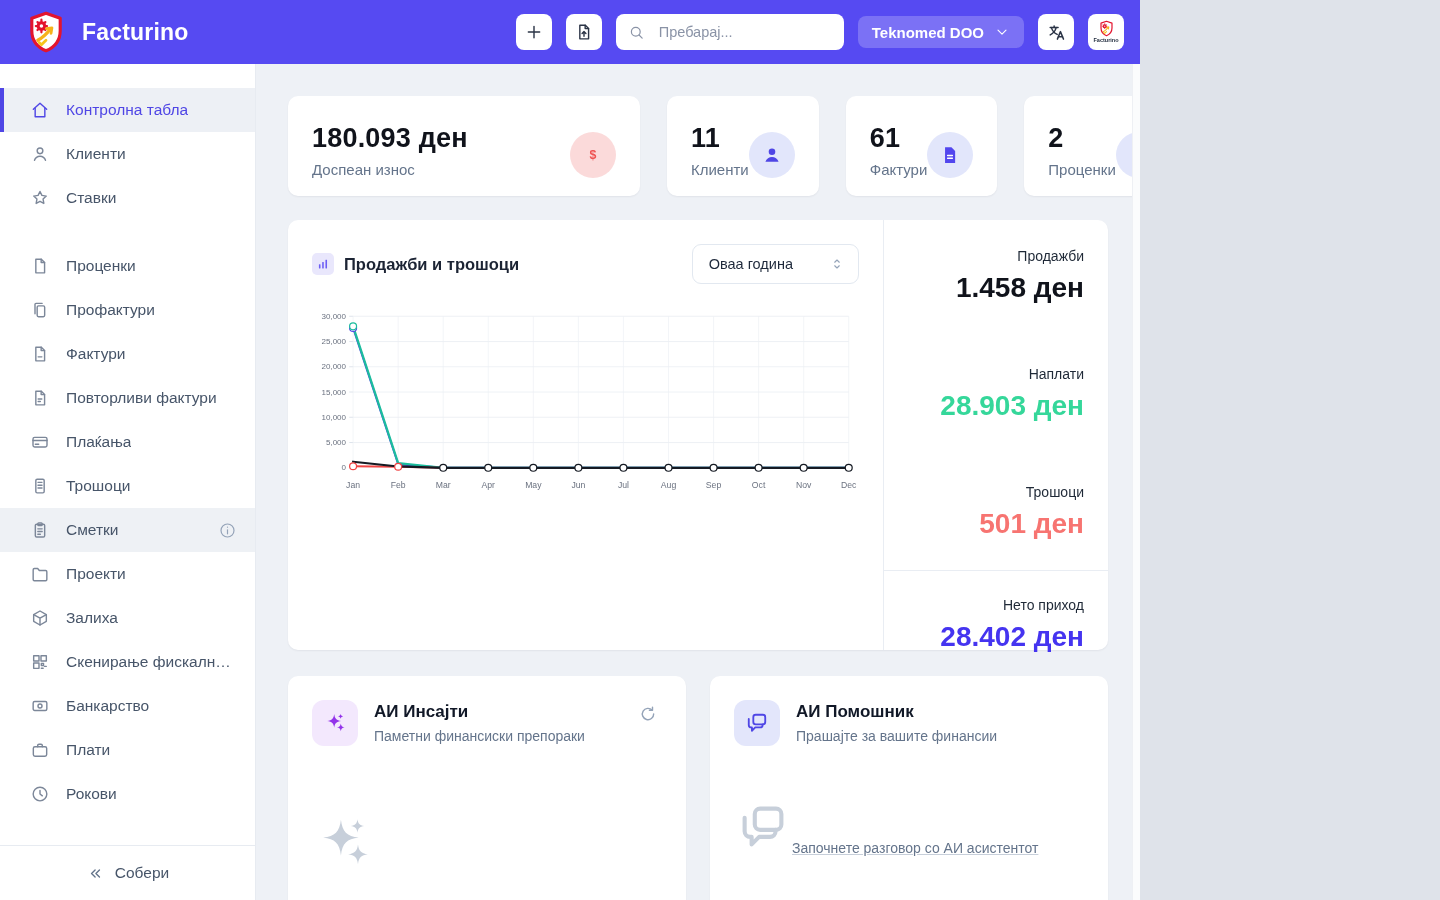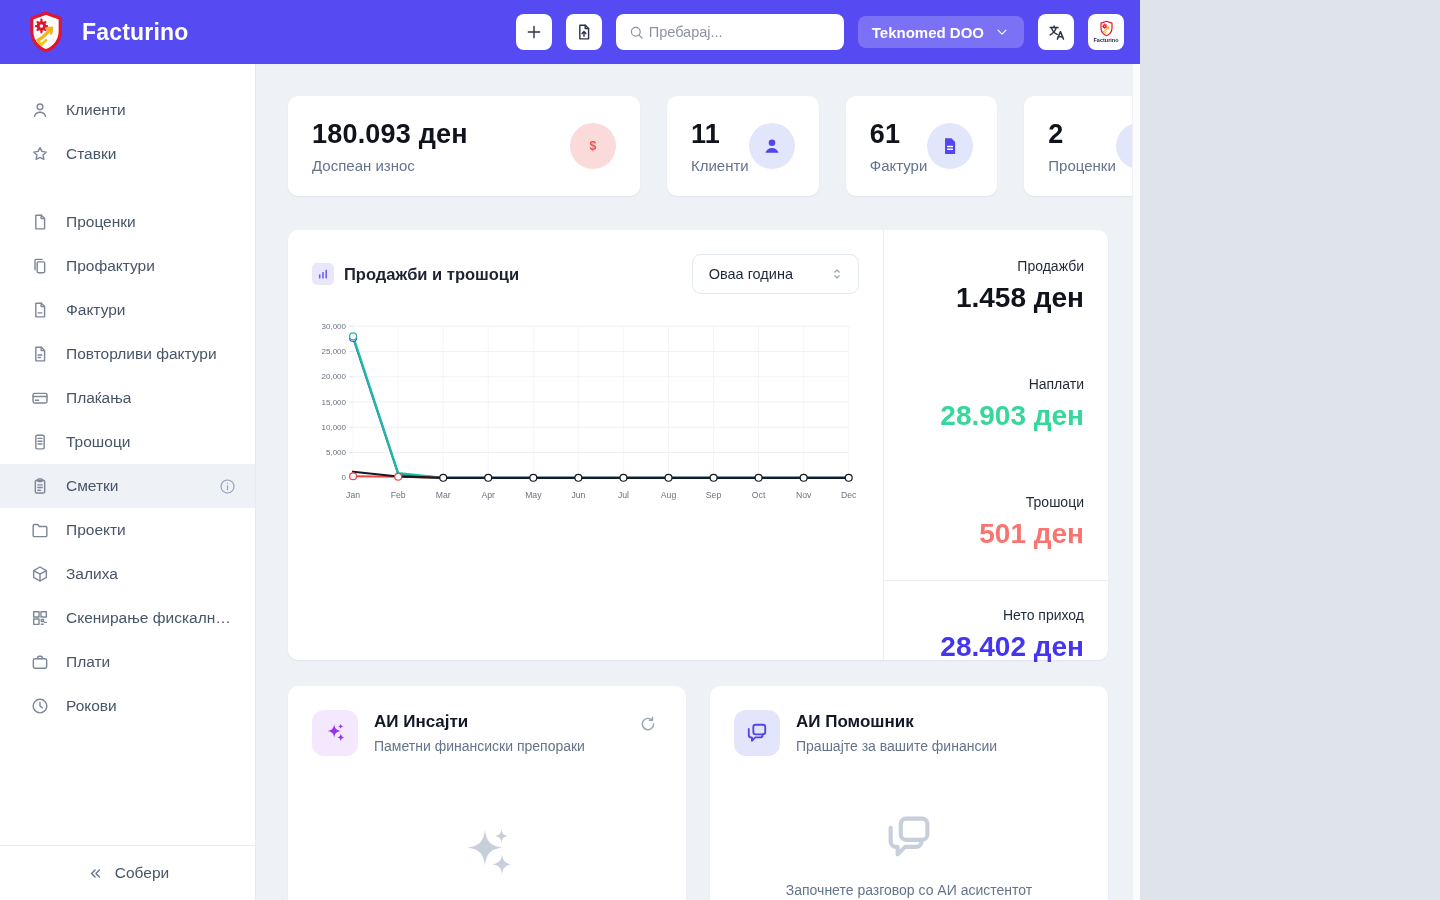--- a/index.html
+++ b/index.html
@@ -8,21 +8,21 @@
         font-family:"Liberation Sans",sans-serif;color:#1e293b;}
 
   
   .header{position:absolute;top:0;left:0;right:0;height:64px;background:#564af2;
           display:flex;align-items:center;padding:0 16px 0 24px;z-index:40;}
   .brand{display:flex;align-items:center;gap:14px;cursor:pointer;}
   .brand-name{color:#fff;font-size:23px;font-weight:700;letter-spacing:.2px;}
   .header-right{margin-left:auto;display:flex;align-items:center;gap:14px;}
   .hbtn{width:36px;height:36px;border-radius:8px;background:#fff;border:none;display:flex;
         align-items:center;justify-content:center;color:#2b3446;cursor:pointer;flex:0 0 auto;}
-  .search-box{display:flex;align-items:center;gap:2px;background:#fff;border-radius:8px;
+  .search-box{display:flex;align-items:center;gap:12px;background:#fff;border-radius:8px;
               height:36px;width:228px;padding:0 12px;}
   .search-box input{border:none;outline:none;font-size:14.5px;width:100%;color:#1e293b;
                     font-family:"Liberation Sans",sans-serif;background:transparent;}
   .search-box input::placeholder{color:#8a93a6;}
   .company-btn{height:32px;border:none;border-radius:8px;background:rgba(255,255,255,.22);
                color:#fff;font-weight:700;font-size:15px;display:flex;align-items:center;gap:10px;
                padding:0 14px;cursor:pointer;font-family:"Liberation Sans",sans-serif;}
   .badge-btn{flex-direction:column;gap:0;padding:2px;}
   .badge-btn .badge-label{font-size:5.5px;font-weight:700;color:#1e293b;line-height:1;margin-top:1px;}
 
@@ -44,29 +44,29 @@
                 align-items:center;justify-content:center;gap:10px;color:#475569;font-size:15.5px;cursor:pointer;}
   .collapse-bar .c-icon{color:#64748b;display:flex;}
 
   
   .main{position:absolute;left:256px;top:64px;right:0;bottom:0;padding:32px 32px 0 32px;}
   .scroll-strip{position:absolute;right:0;top:64px;bottom:0;width:8px;background:#fbfcfd;
                 border-left:1px solid #eef0f4;z-index:35;}
   .card{background:#fff;border-radius:10px;box-shadow:0 1px 2px rgba(15,23,42,.06);}
 
   .stats-row{display:flex;gap:27px;}
-  .stat-card{height:100px;padding:18px 24px;display:flex;align-items:center;justify-content:space-between;}
+  .stat-card{height:100px;padding:18px 24px;display:flex;align-items:flex-end;justify-content:space-between;}
   .stat-card.wide{width:352px;flex:0 0 auto;}
   .stat-card:not(.wide){flex:1;}
   .stat-value{font-size:27px;font-weight:700;color:#10131b;letter-spacing:.2px;}
   .stat-label{font-size:15px;color:#64748b;margin-top:7px;}
   .stat-icon{width:46px;height:46px;border-radius:50%;display:flex;align-items:center;justify-content:center;}
 
   
-  .chart-wrap{margin-top:34px;height:430px;display:flex;}
+  .chart-wrap{margin-top:24px;height:430px;display:flex;}
   .chart-left{flex:1;padding:24px 24px 8px 24px;min-width:0;}
   .chart-head{display:flex;align-items:center;}
   .chart-title{display:flex;align-items:center;gap:10px;font-size:16.5px;font-weight:700;color:#1c2434;}
   .mini-chart-icon{width:22px;height:22px;border-radius:5px;background:#e9e7fc;color:#6d5ef5;
                    display:flex;align-items:center;justify-content:center;}
   .period-select{margin-left:auto;height:40px;border:1px solid #e2e8f0;border-radius:9px;background:#fff;
                  display:flex;align-items:center;gap:36px;padding:0 13px 0 16px;font-size:14.5px;color:#1e293b;
                  cursor:pointer;font-family:"Liberation Sans",sans-serif;text-align:right;}
   .period-select .sel-arrows{color:#94a3b8;display:flex;}
   .chart-body{margin-top:22px;}
@@ -83,21 +83,21 @@
   
   .ai-row{display:flex;gap:24px;margin-top:26px;}
   .ai-card{flex:1;height:280px;padding:24px;position:relative;}
   .ai-head{display:flex;align-items:flex-start;gap:16px;}
   .ai-avatar{width:46px;height:46px;border-radius:12px;display:flex;align-items:center;justify-content:center;}
   .ai-avatar.purple{background:#f3e8fd;color:#9333ea;}
   .ai-avatar.indigo{background:#e3e6fb;color:#4f46e5;}
   .ai-title{font-size:17px;font-weight:700;color:#111827;padding-top:2px;}
   .ai-sub{font-size:14px;color:#64748b;margin-top:6px;}
   .ai-refresh{margin-left:auto;color:#94a3b8;background:none;border:none;cursor:pointer;display:flex;padding:4px;}
-  .ai-empty{display:flex;flex-direction:column;align-items:center;color:#c7cfda;}
+  .ai-empty{display:flex;flex-direction:row;align-items:flex-end;color:#c7cfda;text-decoration:underline;}
   .ai-empty.insights{margin-top:66px;}
   .ai-empty.assistant{margin-top:52px;}
   .ai-empty .empty-text{font-size:14px;color:#64748b;margin-top:16px;}
 
   
   .tooltip{position:absolute;left:277px;top:558px;z-index:60;background:#1f2937;color:#f8fafc;
            font-size:14.5px;font-weight:500;padding:8px 15px;border-radius:8px;white-space:nowrap;
            box-shadow:0 6px 16px rgba(15,23,42,.25);}
   .tooltip::before{content:"";position:absolute;left:-8px;top:50%;margin-top:-7px;
                    border-top:7px solid transparent;border-bottom:7px solid transparent;
@@ -187,20 +187,29 @@
             </svg>
           </span>
         <span class="badge-label">Facturino</span>
       </button>
     </div>
   </div>
 
   <div class="sidebar">
     <div class="nav" id="sideNav">
         <div class="nav-group">
+          <div class="side-item active">
+            <span class="s-icon">
+              <svg width="20" height="20" viewBox="0 0 24 24" fill="none" stroke="currentColor" stroke-width="1.7" stroke-linecap="round" stroke-linejoin="round">
+                <path d="M4 11.2 12 4l8 7.2"></path>
+                <path d="M6.2 9.8V20h11.6V9.8"></path>
+              </svg>
+            </span>
+            <span class="s-label">Контролна табла</span>
+          </div>
           <div class="side-item">
             <span class="s-icon">
               <svg width="20" height="20" viewBox="0 0 24 24" fill="none" stroke="currentColor" stroke-width="1.7" stroke-linecap="round" stroke-linejoin="round">
                 <circle cx="12" cy="8.2" r="3.4"></circle>
                 <path d="M5.4 19.6c1.1-3.3 3.6-5 6.6-5s5.5 1.7 6.6 5"></path>
               </svg>
             </span>
             <span class="s-label">Клиенти</span>
           </div>
           <div class="side-item">
@@ -307,20 +316,29 @@
           <div class="side-item">
             <span class="s-icon">
               <svg width="20" height="20" viewBox="0 0 24 24" fill="none" stroke="currentColor" stroke-width="1.7" stroke-linecap="round" stroke-linejoin="round">
                 <rect x="4.4" y="4.4" width="6.4" height="6.4"></rect>
                 <rect x="13.2" y="4.4" width="6.4" height="6.4"></rect>
                 <rect x="4.4" y="13.2" width="6.4" height="6.4"></rect>
                 <path d="M13.6 13.6h2.6v2.6h-2.6zM17.4 17.2h2.2M13.6 19.4h2.2"></path>
               </svg>
             </span>
             <span class="s-label">Скенирање фискални ...</span>
+          </div>
+          <div class="side-item">
+            <span class="s-icon">
+              <svg width="20" height="20" viewBox="0 0 24 24" fill="none" stroke="currentColor" stroke-width="1.7" stroke-linecap="round" stroke-linejoin="round">
+                <rect x="3.8" y="6.6" width="16.4" height="10.8" rx="1.8"></rect>
+                <circle cx="12" cy="12" r="2.4"></circle>
+              </svg>
+            </span>
+            <span class="s-label">Банкарство</span>
           </div>
           <div class="side-item">
             <span class="s-icon">
               <svg width="20" height="20" viewBox="0 0 24 24" fill="none" stroke="currentColor" stroke-width="1.7" stroke-linecap="round" stroke-linejoin="round">
                 <rect x="4" y="8" width="16" height="11.4" rx="2"></rect>
                 <path d="M9.2 8V6.6c0-.9.7-1.6 1.6-1.6h2.4c.9 0 1.6.7 1.6 1.6V8"></path>
               </svg>
             </span>
             <span class="s-label">Плати</span>
           </div>

